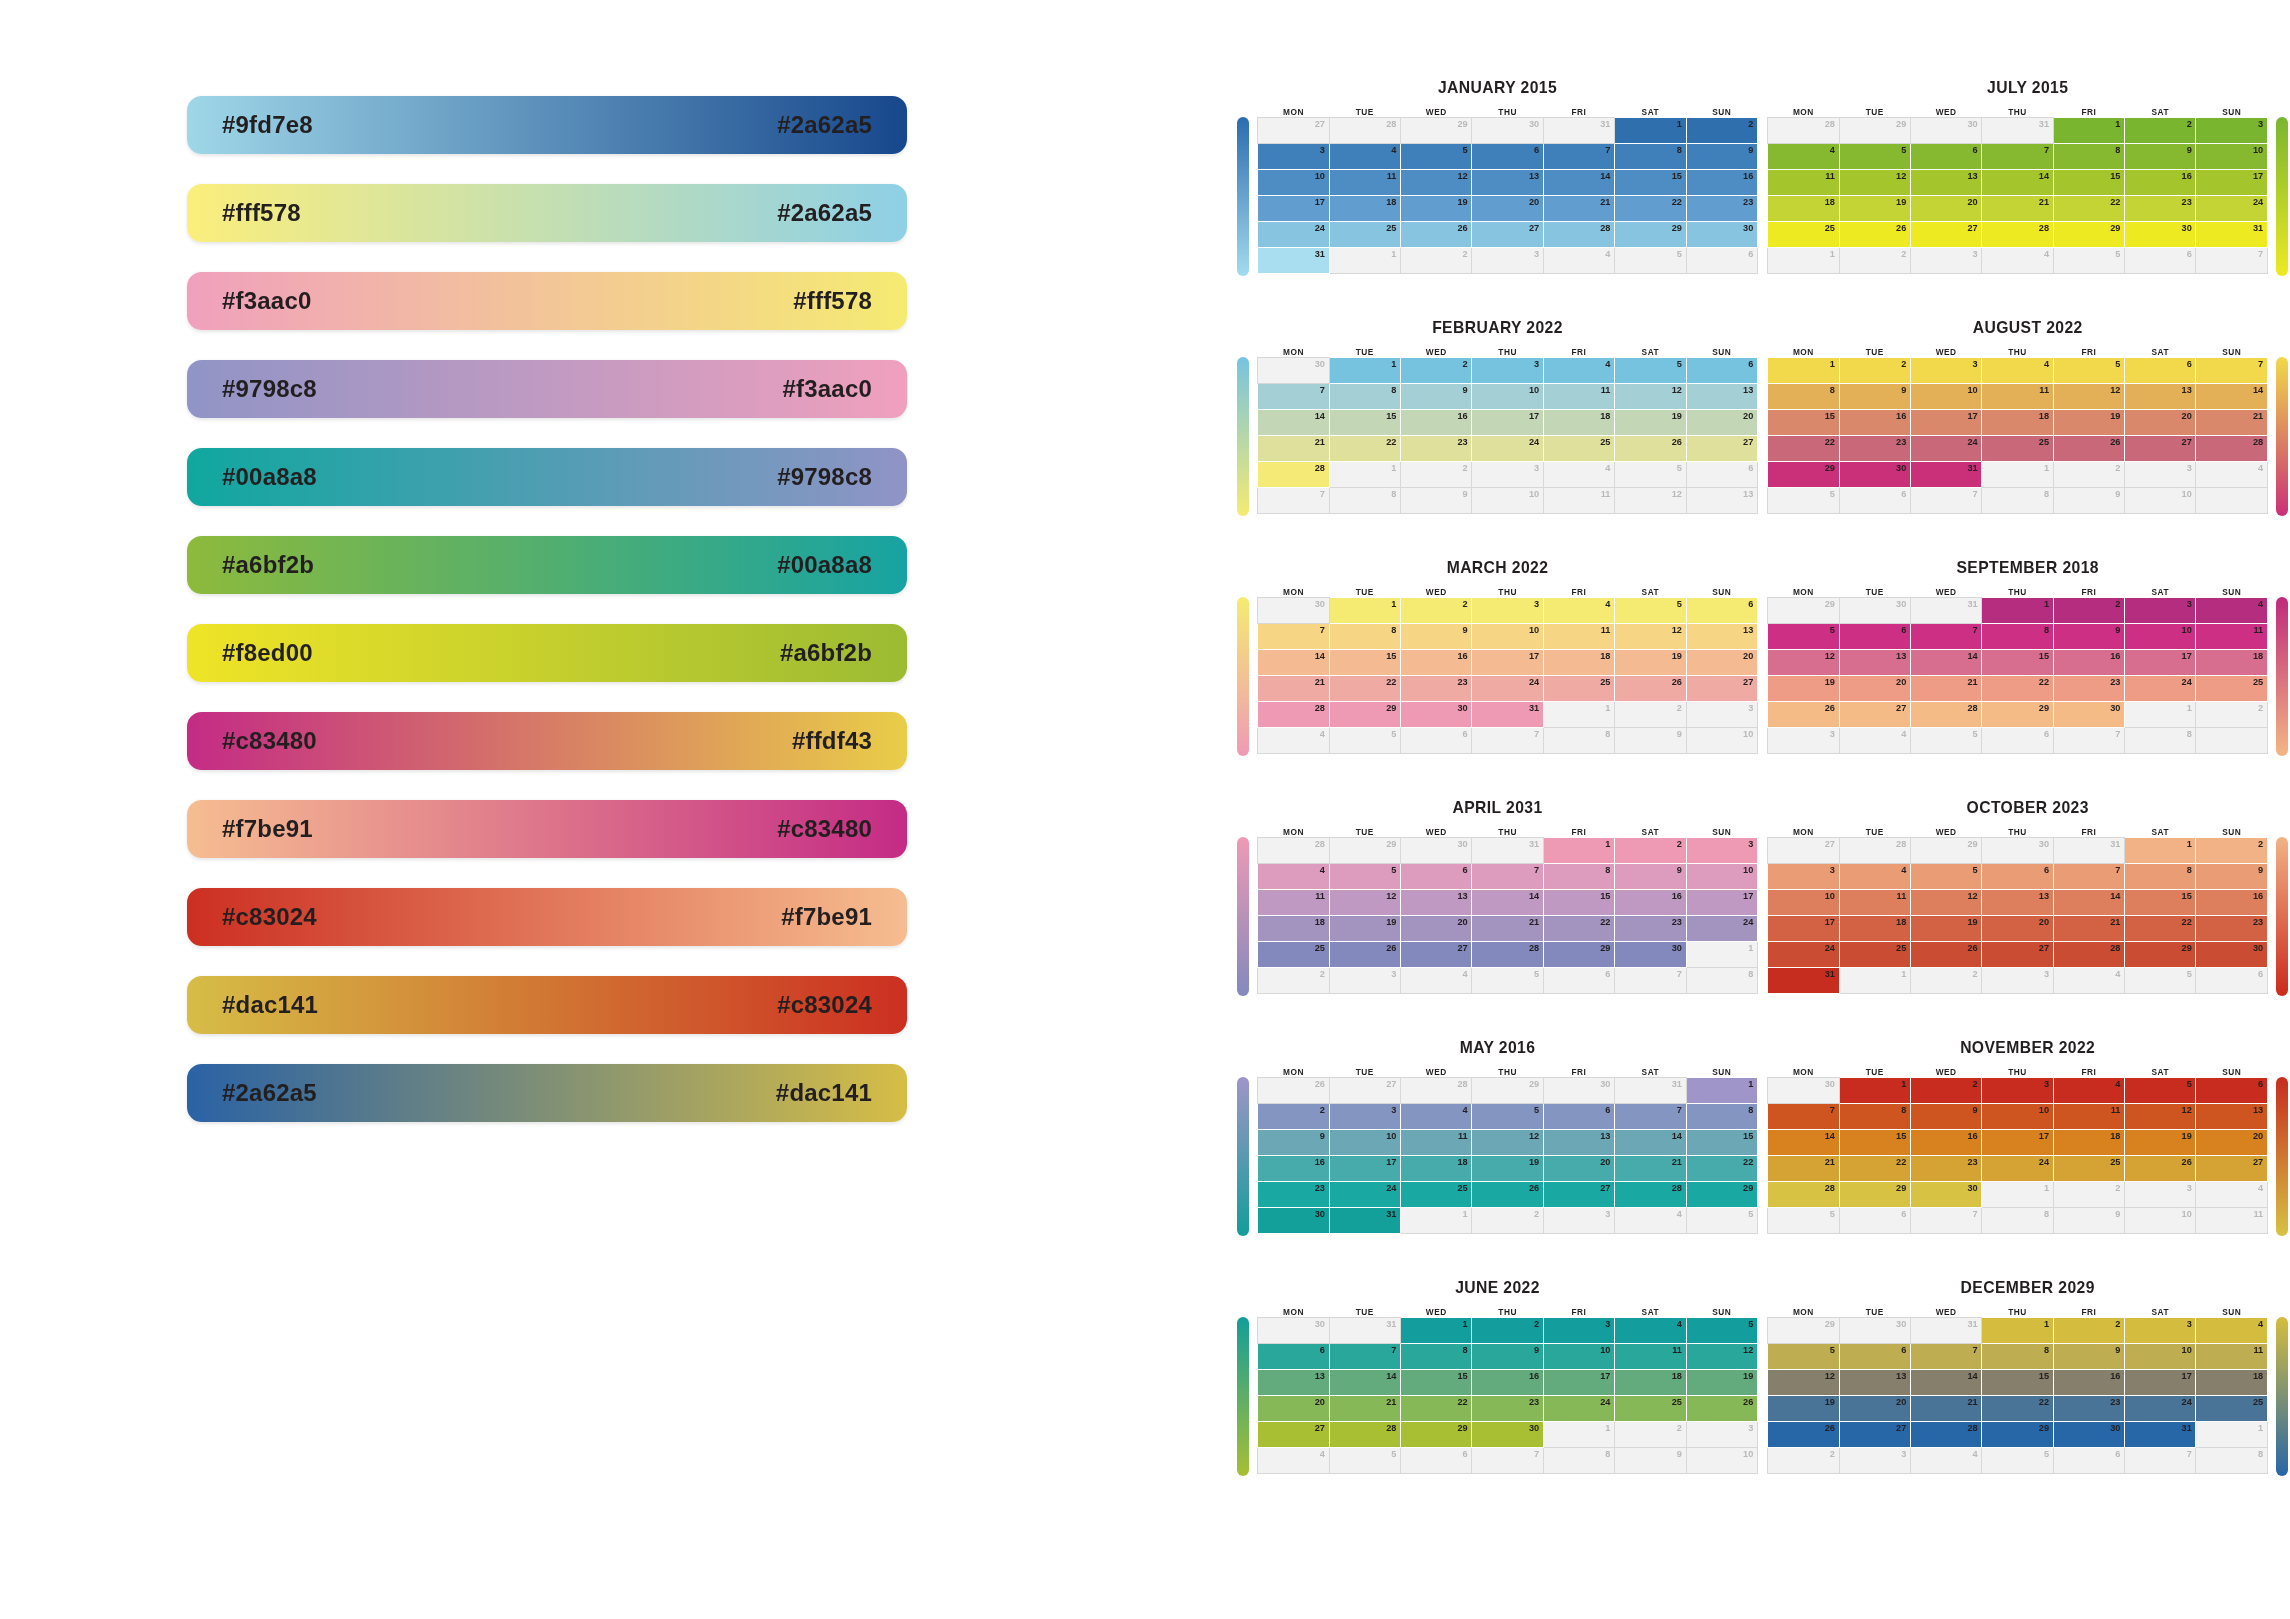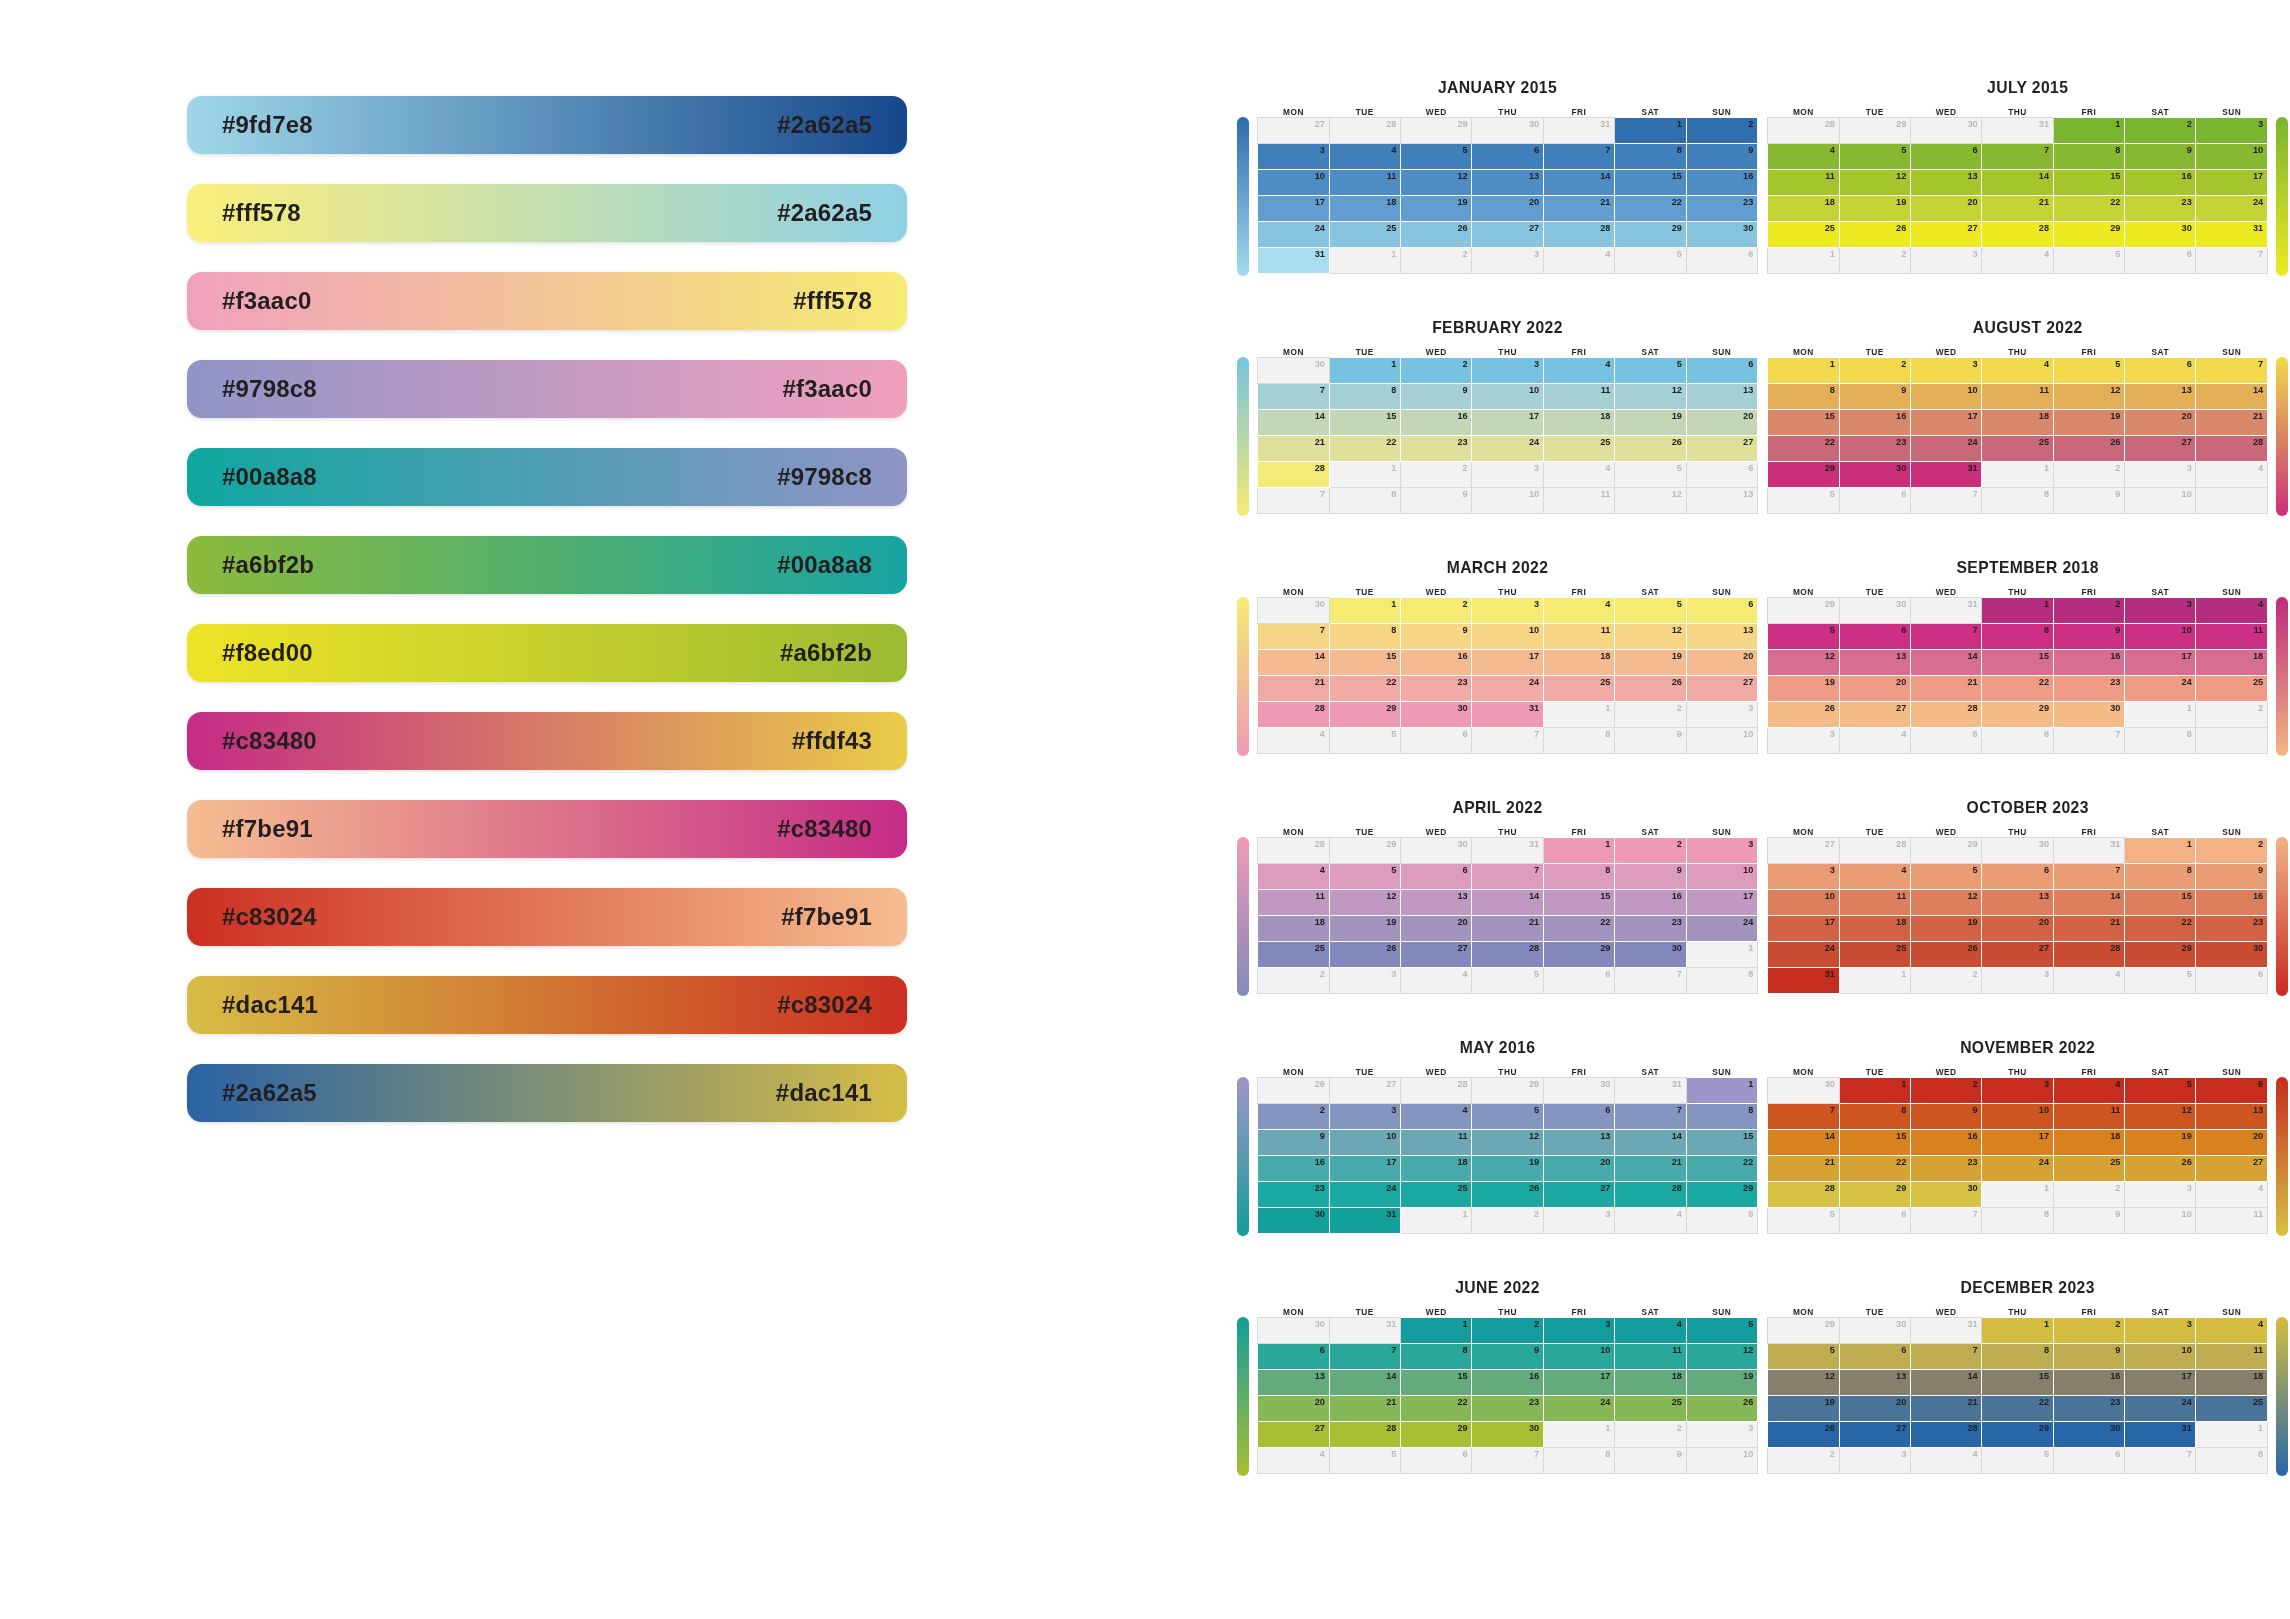--- a/index.html
+++ b/index.html
@@ -642,21 +642,21 @@
                 <td class="pad">8</td>
                 <td class="blank"></td>
               </tr>
             </tbody>
           </table>
         </div>
         <div class="strip" style="background: linear-gradient(rgb(191, 42, 124) 0%, rgb(244, 182, 131) 100%);"></div>
       </div>
     </div>
     <div class="cal cal-left">
-      <div class="cal-title">APRIL 2022</div>
+      <div class="cal-title">APRIL 2031</div>
       <div class="cal-body">
         <div class="strip" style="background: linear-gradient(rgb(239, 154, 181) 0%, rgb(131, 137, 189) 100%);"></div>
         <div class="grid-wrap">
           <table class="cal-table">
             <thead>
               <tr>
                 <th>MON</th>
                 <th>TUE</th>
                 <th>WED</th>
                 <th>THU</th>
@@ -1027,21 +1027,21 @@
                 <td class="pad">8</td>
                 <td class="pad">9</td>
                 <td class="pad">10</td>
               </tr>
             </tbody>
           </table>
         </div>
       </div>
     </div>
     <div class="cal cal-right">
-      <div class="cal-title">DECEMBER 2023</div>
+      <div class="cal-title">DECEMBER 2029</div>
       <div class="cal-body">
         <div class="grid-wrap">
           <table class="cal-table">
             <thead>
               <tr>
                 <th>MON</th>
                 <th>TUE</th>
                 <th>WED</th>
                 <th>THU</th>
                 <th>FRI</th>

